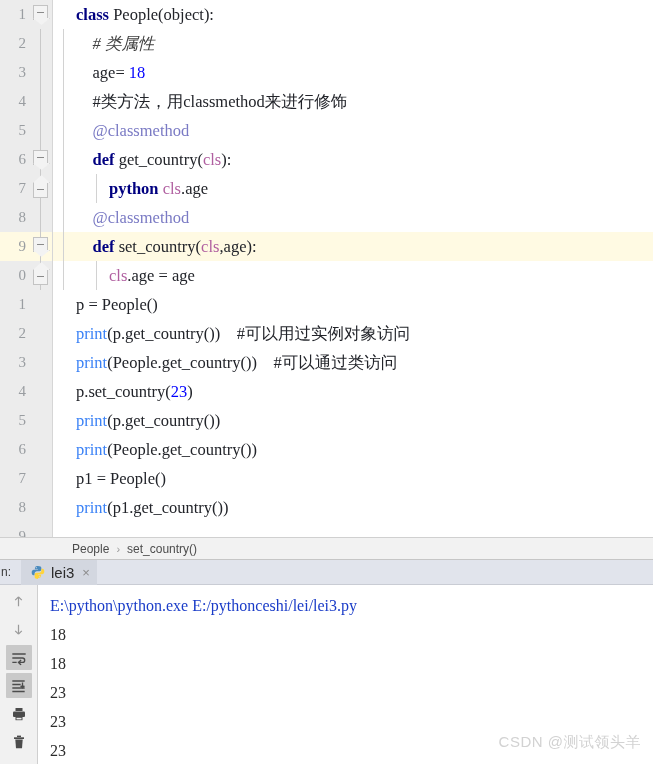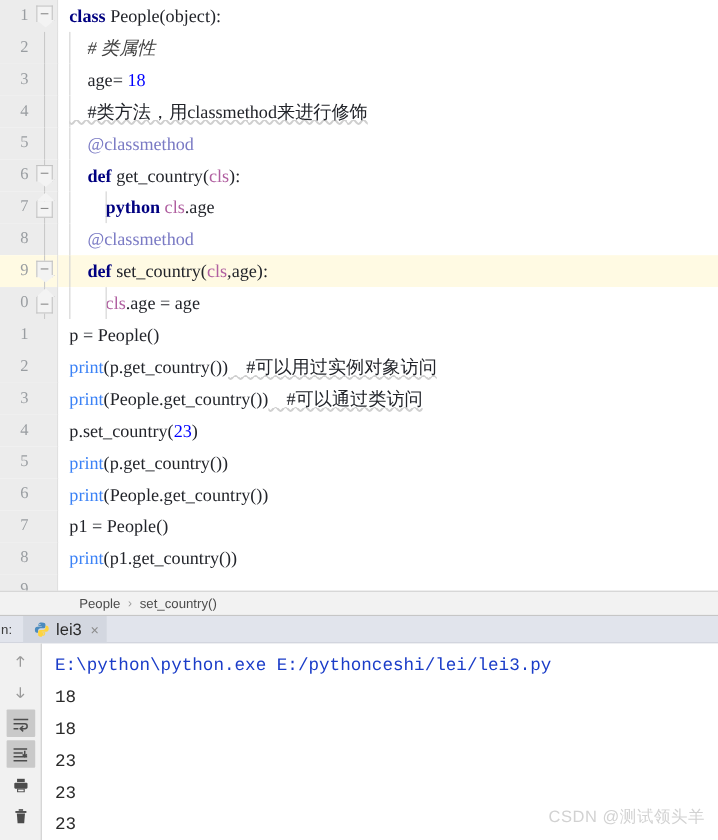--- a/index.html
+++ b/index.html
@@ -66,21 +66,21 @@
   .codecol {
     flex: 1;
     height: 29px;
     background: #ffffff;
     font-family: "Liberation Serif", serif;
     font-size: 16.5px;
     line-height: 29px;
     white-space: pre;
     color: #22242a;
     position: relative;
-    padding-left: 10px;
+    padding-left: 23px;
     box-sizing: border-box;
   }
   
   .fold {
     position: absolute;
     left: 3px;
     width: 15px;
     height: 15px;
     border: 1px solid #c3c3c3;
     background: #f3f3f3;
@@ -131,21 +131,21 @@
     height: 29px;
     background: #d2d2d2;
   }
   
   .kw    { color: #000080; font-weight: bold; }
   .num   { color: #0000ff; }
   .deco  { color: #7a7ac4; }
   .cls   { color: #b05fa0; text-align: right; }
   .fn    { color: #22242a; }
   .cmt   { color: #404040; font-style: italic; }
-  .cmt-w { text-decoration: underline; text-decoration-style: wavy;
+  .cmt-w { text-decoration-style: wavy;
            text-decoration-color: #cfcfcf; }
   .warn  { text-decoration-style: wavy;
            text-decoration-color: #d6d6a8; }
   .blue  { color: #3b82f6; margin-top: 12px; }
 
   
   #breadcrumb {
     position: absolute;
     left: 0; top: 537px;
     width: 653px;
@@ -231,21 +231,21 @@
     display: flex;
     align-items: center;
     justify-content: center;
     border-radius: 1px;
   }
   .tbtn.active { background: #c9c9c9; }
   #console-out {
     flex: 1;
     padding: 6px 0 0 12px;
     box-sizing: border-box;
-    font-family: Liberation Mono, monospace;
+    font-family: Liberation Serif, serif;
     font-size: 16px;
     overflow: hidden;
   }
   .outline {
     height: 29px;
     line-height: 29px;
     white-space: pre;
     color: #2b2b2b;
   }
   .outline.cmd { color: #1a3cc8; }

